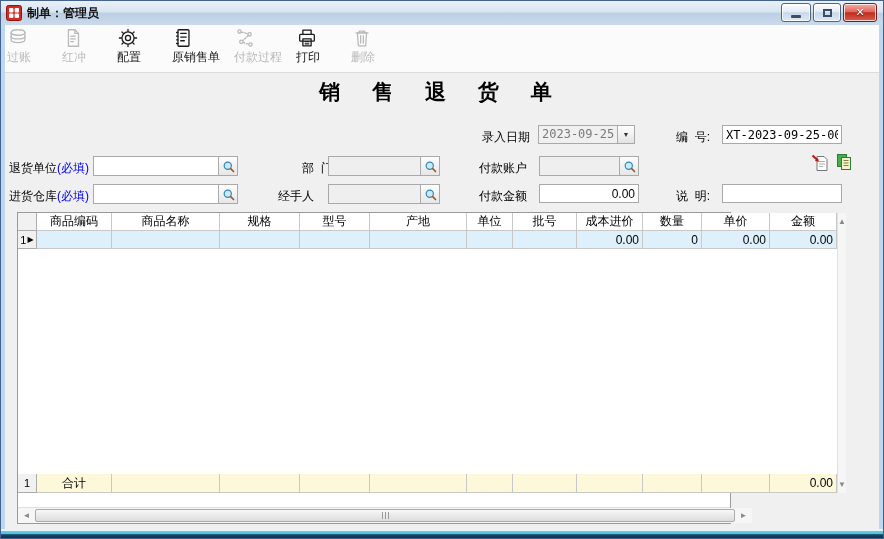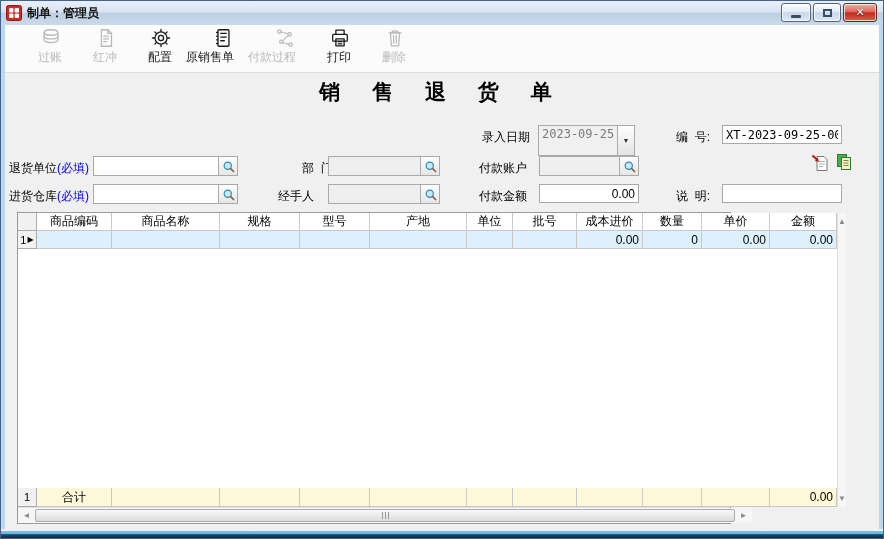--- a/index.html
+++ b/index.html
@@ -22,50 +22,50 @@
   .glyph-min { width:10px; height:3px; background:#3C4B66; border-radius:1px; margin-top:8px; }
   .glyph-res { width:9px; height:8px; border:2px solid #3C4B66; background:transparent; }
   .glyph-close { color:#fff; font-size:11px; font-weight:bold; text-shadow:0 1px 1px #5A0E08; }
   
   .client { position:absolute; left:4px; top:24px; right:4px; bottom:9px; background:#F0F0F0; }
   .bottom-edge { position:absolute; left:0; right:0; bottom:0; height:9px;
     background:linear-gradient(#E8F4FB 0%, #E8F4FB 18%, #5FD0E6 22%, #4FC2DC 55%, #1A4A70 62%, #0D2C4A 100%); }
   
   .toolbar { position:absolute; left:0; top:0; right:0; height:48px; background:#FBFBFB;
     border-bottom:1px solid #DCDCDC; display:flex; align-items:flex-start; padding:2px 0 0 2px; }
-  .tb-btn { width:55px; height:44px; display:flex; flex-direction:column; align-items:flex-end;
+  .tb-btn { width:55px; height:44px; display:flex; flex-direction:column; align-items:flex-start;
     justify-content:flex-start; gap:1px; color:#1A1A1A; cursor:default; }
   .tb-btn.wide { width:62px; }
   .tb-btn.disabled { color:#B9B9B9; }
   .tb-btn svg { width:22px; height:22px; stroke:currentColor; fill:none; stroke-width:1.4;
     stroke-linecap:round; stroke-linejoin:round; }
   .tb-label { font-size:12px; line-height:14px; white-space:nowrap; }
   
   .form-title { position:absolute; left:0; right:0; top:53px; text-align:center;
     font-size:21px; font-weight:bold; letter-spacing:13px; color:#000; }
   .flabel { position:absolute; font-size:12px; color:#000; white-space:pre; }
   .req { color:#0000EE; }
   .tbox { position:absolute; height:19px; border:1px solid #A9A9A9; background:#fff;
     font-size:12px; padding:0 3px; font-family:"Liberation Sans","DejaVu Sans",sans-serif; }
   .tbox.mono { font-family:"DejaVu Sans Mono","Liberation Mono",monospace; font-size:12px; }
   .tbox.num { text-align:right; }
   .lk { position:absolute; height:20px; border:1px solid #A9A9A9; background:#fff; display:flex; }
   .lk input { flex:1; min-width:0; border:none; outline:none; background:transparent; font-size:12px; padding:0 3px; }
   .lk.disabled, .lk.disabled input { background:#EFEFEF; }
   .lkbtn { width:19px; border-left:1px solid #ABABAB; background:linear-gradient(#FDFDFD,#E6E6E6);
     display:flex; align-items:center; justify-content:center; cursor:default; }
-  .combo { position:absolute; height:31px; border:1px solid #A9A9A9; background:#F0F0F0; display:flex; }
+  .combo { position:absolute; height:19px; border:1px solid #A9A9A9; background:#F0F0F0; display:flex; }
   .combo .cval { flex:1; font-size:12px; color:#7A7A7A; padding:1px 0 0 3px;
     font-family:"DejaVu Sans Mono","Liberation Mono",monospace; }
   .combo .cbtn { width:17px; border-left:1px solid #ABABAB; background:linear-gradient(#FEFEFE,#E3E3E3);
     display:flex; align-items:center; justify-content:center; font-size:7px; color:#333; cursor:default; }
   .mini-ico { position:absolute; width:18px; height:18px; cursor:default; }
   
   .grid-box { position:absolute; left:12px; top:187px; width:714px; height:312px;
-    border:1px solid #9A9A9A; background:#fff; display:flex; flex-direction:column; }
+    border:1px solid #9A9A9A; background:#fff; display:flex; flex-direction:column;gap:14px; }
   .grid-main { flex:1; display:flex; min-height:0; }
   .grid-cols { width:837px; display:flex; flex-direction:column; }
   .g-row { display:flex; }
   .gc { border-right:1px solid #C8C8C8; border-bottom:1px solid #C8C8C8; font-size:12px;
     display:flex; align-items:center; justify-content:center; overflow:hidden; white-space:nowrap; }
   .gc.num { justify-content:flex-end; padding-right:3px; }
   .g-head .gc { background:#FFFFFF; height:18px; }
   .g-data .gc { background:#DDF0FB; height:18px; }
   .g-sum  .gc { background:#FCF8D9; height:19px; }
   .rowhdr { background:#F1F1F1 !important; border-right:1px solid #ABABAB; border-bottom:1px solid #ABABAB;

